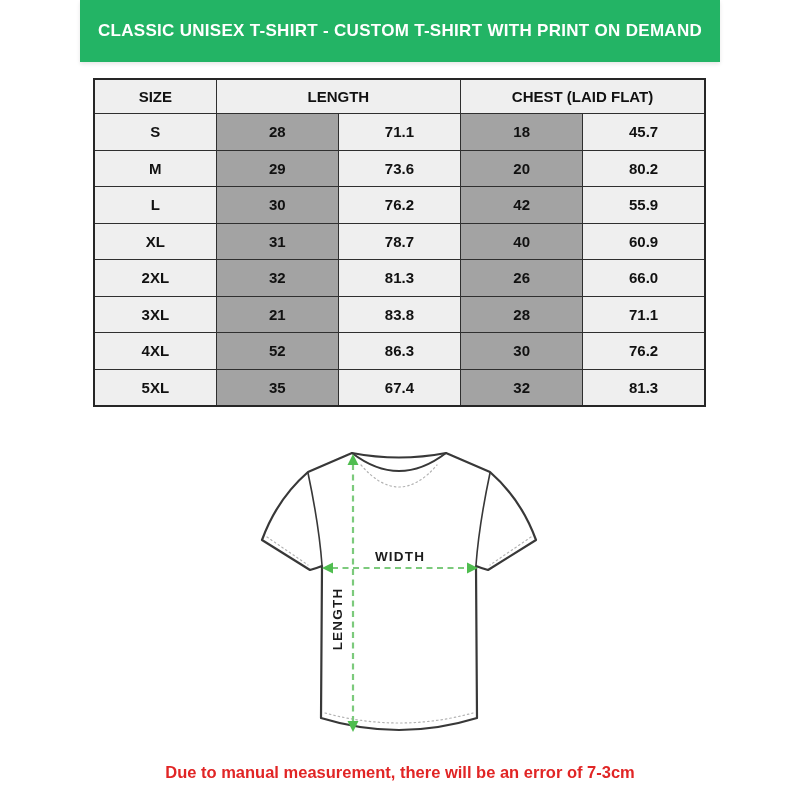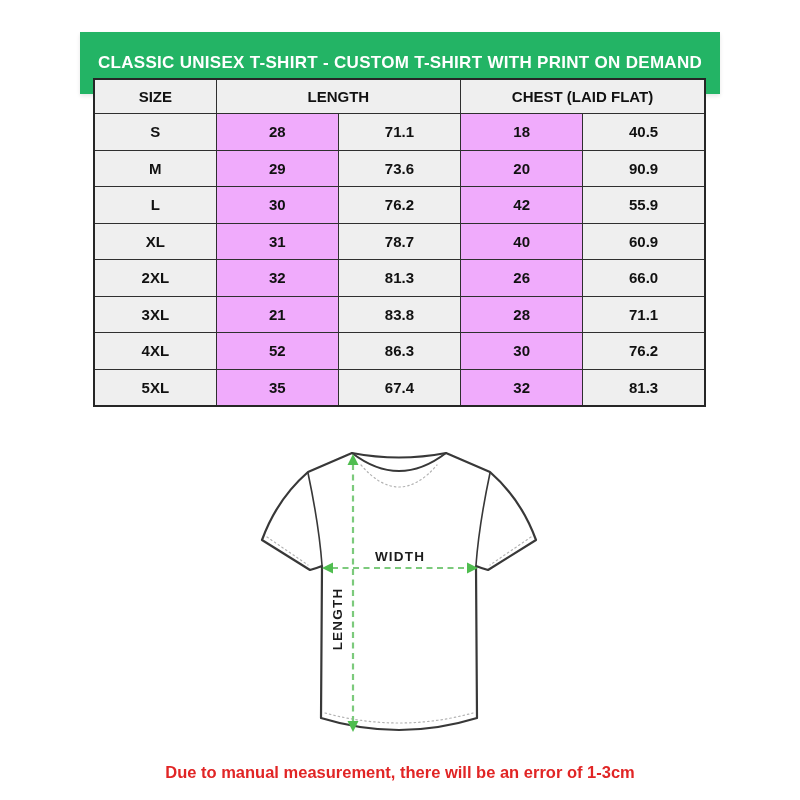--- a/index.html
+++ b/index.html
@@ -16,41 +16,40 @@
   body{background:#ffffff;font-family:"Liberation Sans","DejaVu Sans",sans-serif;}
   .canvas{
     position:relative;width:800px;height:800px;background:#ffffff;overflow:hidden;
   }
   
   .banner{
     position:absolute;left:80px;top:0;width:640px;height:62px;
     background:var(--banner-green);
     display:flex;align-items:center;justify-content:center;
     box-shadow:0 2px 4px rgba(0,0,0,0.10);
-    margin-top:32px;
   }
   .banner span{
     color:#ffffff;font-size:17px;font-weight:700;letter-spacing:.3px;white-space:nowrap;
   }
   
   .size-table{
     position:absolute;left:93px;top:78px;width:613px;
     border-collapse:collapse;table-layout:fixed;
     border:2.5px solid #262626;
   }
   .size-table td{
     border:1.5px solid var(--grid-dark);
     text-align:center;vertical-align:middle;
     font-size:15px;font-weight:700;color:#111;
     padding:0;
   }
   .size-table tr.head td{height:33px;background:var(--cell-gray);}
   .size-table tr.data td{height:35.5px;}
   .size-table td.g{background:var(--cell-gray);}
-  .size-table td.w{background:#f0abfc;margin-top:18px;}
+  .size-table td.w{background:#a3a3a3;margin-top:18px;}
   
   .diagram{
     position:absolute;left:245px;top:437px;width:310px;height:310px;
   }
   .shirt-outline{fill:#ffffff;stroke:var(--outline-dark);stroke-width:2.2;stroke-linejoin:round;}
   .shirt-line{fill:none;stroke:var(--outline-dark);stroke-width:2;stroke-linecap:round;}
   .shirt-seam{fill:none;stroke:var(--outline-dark);stroke-width:1.6;stroke-linecap:round;}
   .stitch{fill:none;stroke:var(--stitch-gray);stroke-width:1.2;stroke-dasharray:1.5 3;stroke-linecap:round;}
   .measure{fill:none;stroke:var(--arrow-green);stroke-width:2.2;stroke-dasharray:6 4.5;}
   .measure-head{fill:var(--arrowhead-green);stroke:none;}
@@ -85,28 +84,28 @@
       <tr class="head">
         <td>SIZE</td>
         <td colspan="2">LENGTH</td>
         <td colspan="2">CHEST (LAID FLAT)</td>
       </tr>
       <tr class="data">
         <td class="g">S</td>
         <td class="w">28</td>
         <td class="g">71.1</td>
         <td class="w">18</td>
-        <td class="g">40.5</td>
+        <td class="g">45.7</td>
       </tr>
       <tr class="data">
         <td class="g">M</td>
         <td class="w">29</td>
         <td class="g">73.6</td>
         <td class="w">20</td>
-        <td class="g">90.9</td>
+        <td class="g">80.2</td>
       </tr>
       <tr class="data">
         <td class="g">L</td>
         <td class="w">30</td>
         <td class="g">76.2</td>
         <td class="w">42</td>
         <td class="g">55.9</td>
       </tr>
       <tr class="data">
         <td class="g">XL</td>
@@ -167,15 +166,15 @@
     <polygon class="measure-head" points="108,295 102.5,284 113.5,284"></polygon>
 
     <line class="measure" x1="87" y1="131" x2="223" y2="131"></line>
     <polygon class="measure-head" points="77,131 88,125.5 88,136.5"></polygon>
     <polygon class="measure-head" points="233,131 222,125.5 222,136.5"></polygon>
 
     <text class="measure-label" x="155" y="124" text-anchor="middle">WIDTH</text>
     <text class="measure-label" transform="translate(97,182) rotate(-90)" text-anchor="middle">LENGTH</text>
   </svg>
 
-  <div class="footer-note">Due to manual measurement, there will be an error of 1-3cm</div>
+  <div class="footer-note">Due to manual measurement, there will be an error of 7-3cm</div>
 
 </div>
 
 </body></html>

